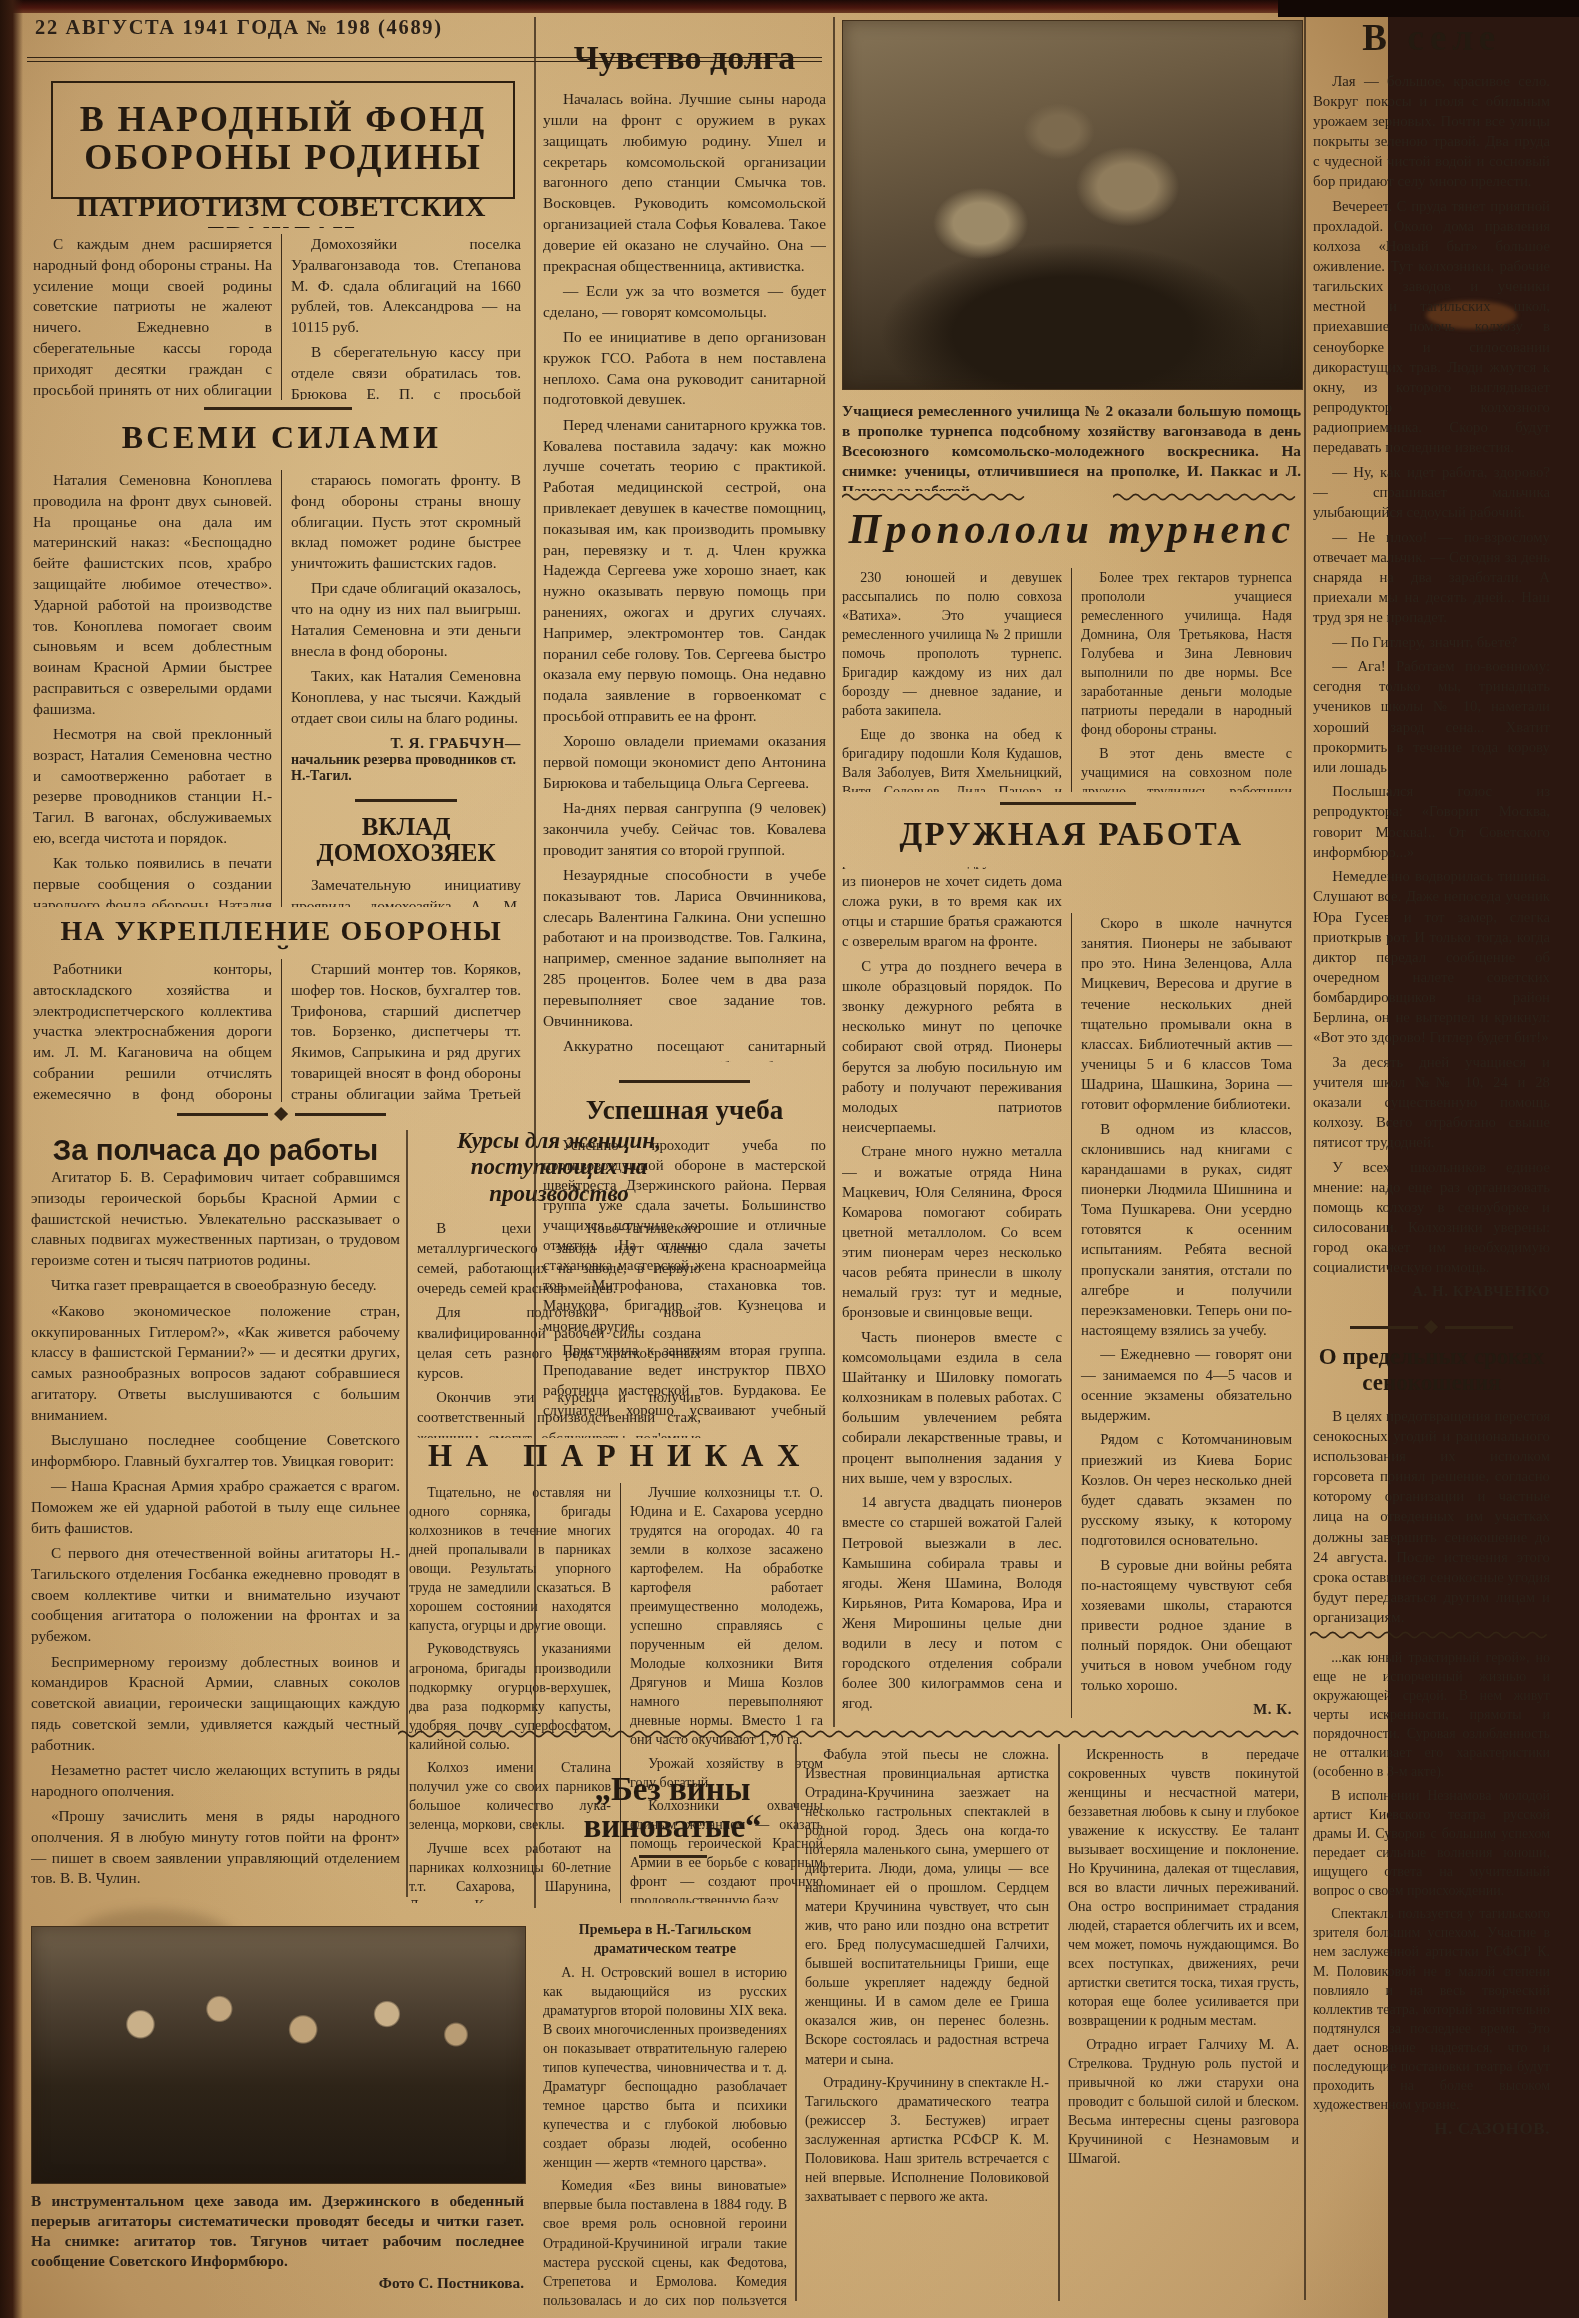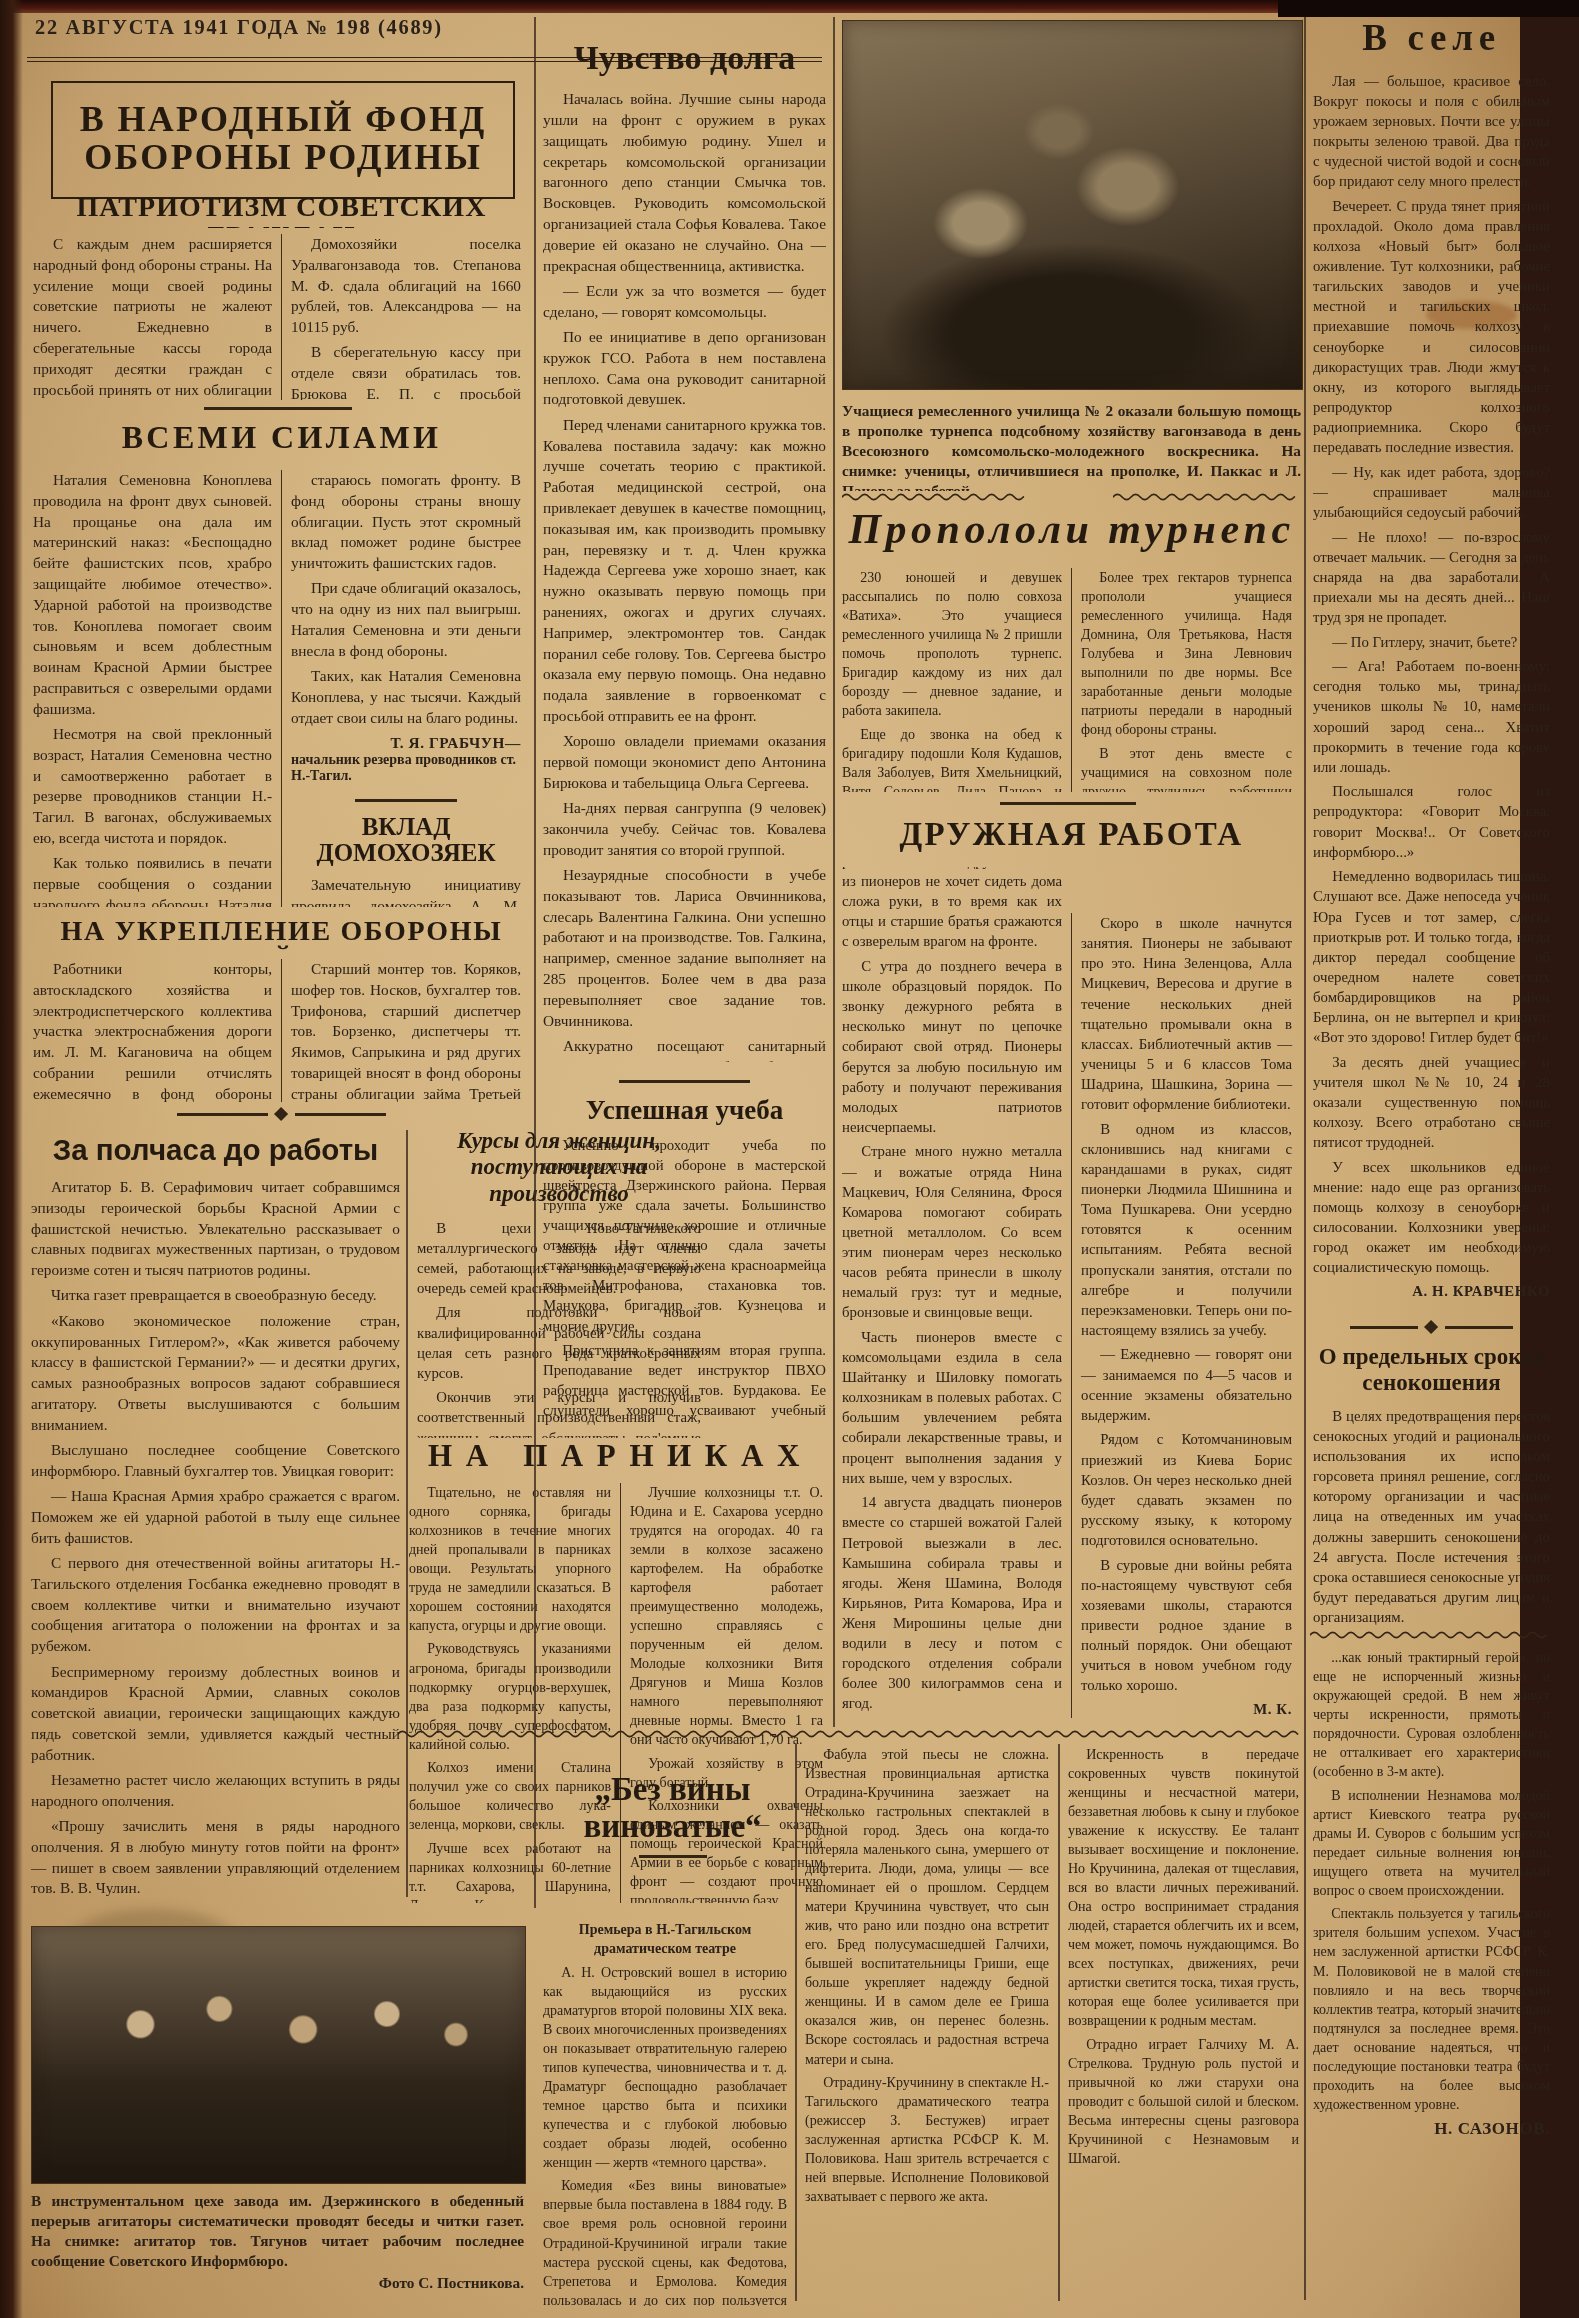--- a/index.html
+++ b/index.html
@@ -3,21 +3,21 @@
 <meta charset="utf-8">
 <style>
   html,body{margin:0;padding:0;}
   body{
     width:1580px;height:2319px;position:relative;overflow:hidden;
     background:#2b1710;
     font-family:"Liberation Serif","DejaVu Serif",serif;
     color:#2b2118;
   }
   .paper{
-    position:absolute;left:0;top:0;width:1520px;height:2319px;
+    position:absolute;left:0;top:0;width:1388px;height:2319px;
     background:
       radial-gradient(ellipse at 30% 20%, rgba(236,214,168,.35), rgba(0,0,0,0) 55%),
       radial-gradient(ellipse at 75% 80%, rgba(226,198,150,.3), rgba(0,0,0,0) 60%),
       radial-gradient(ellipse at 50% 50%, #d3b383 0%, #cba973 55%, #b8925f 90%, #a8814f 100%);
     text-decoration: underline;
   }
   .edge-top{position:absolute;left:0;top:0;width:1580px;height:12.5px;background:linear-gradient(180deg,#1d0a06,#4a160e 60%,#6b3a22);}
   .edge-left{position:absolute;left:0;top:0;width:23px;height:2319px;background:linear-gradient(90deg,#241209 0%,#3a1d10 55%,rgba(58,29,16,0) 100%);}
   .corner-tr{position:absolute;left:1278px;top:0;width:302px;height:17px;background:#120805;}
   .stain{position:absolute;border-radius:50%;pointer-events:none;}
@@ -134,21 +134,21 @@
     </div>
       </div>
   </div>
   <div class="diamond-div" style="left:33px;top:1106px;width:497px;height:17px;">
     <div class="line"></div>
       <div class="dia"></div>
       <div class="line"></div>
   </div>
 
   <div class="block" style="left:31px;top:1135px;width:369px;height:767px;font-size:15.3px;">
-    <div class="headline" style="font-family:'Liberation Sans','DejaVu Sans',sans-serif;font-size:29.5px;margin-bottom:11px;">За полчаса до работы</div>
+    <div class="headline" style="font-family:'Liberation Sans','DejaVu Sans',sans-serif;font-size:29.5px;margin-bottom:1px;">За полчаса до работы</div>
     <div>
         <p class="para">Агитатор Б. В. Серафимович читает собравшимся эпизоды героической борьбы Красной Армии с фашистской нечистью. Увлекательно рассказывает о славных подвигах мужественных партизан, о трудовом героизме сотен и тысяч патриотов родины.</p>
         <p class="para">Читка газет превращается в своеобразную беседу.</p>
         <p class="para">«Каково экономическое положение стран, оккупированных Гитлером?», «Как живется рабочему классу в фашистской Германии?» — и десятки других, самых разнообразных вопросов задают собравшиеся агитатору. Ответы выслушиваются с большим вниманием.</p>
         <p class="para">Выслушано последнее сообщение Советского информбюро. Главный бухгалтер тов. Увицкая говорит:</p>
         <p class="para">— Наша Красная Армия храбро сражается с врагом. Поможем же ей ударной работой в тылу еще сильнее бить фашистов.</p>
         <p class="para">С первого дня отечественной войны агитаторы Н.-Тагильского отделения Госбанка ежедневно проводят в своем коллективе читки и внимательно изучают сообщения агитатора о положении на фронтах и за рубежом.</p>
         <p class="para">Беспримерному героизму доблестных воинов и командиров Красной Армии, славных соколов советской авиации, героически защищающих каждую пядь советской земли, удивляется каждый честный работник.</p>
         <p class="para">Незаметно растет число желающих вступить в ряды народного ополчения.</p>
         <p class="para">«Прошу зачислить меня в ряды народного ополчения. Я в любую минуту готов пойти на фронт» — пишет в своем заявлении управляющий отделением тов. В. В. Чулин.</p>

